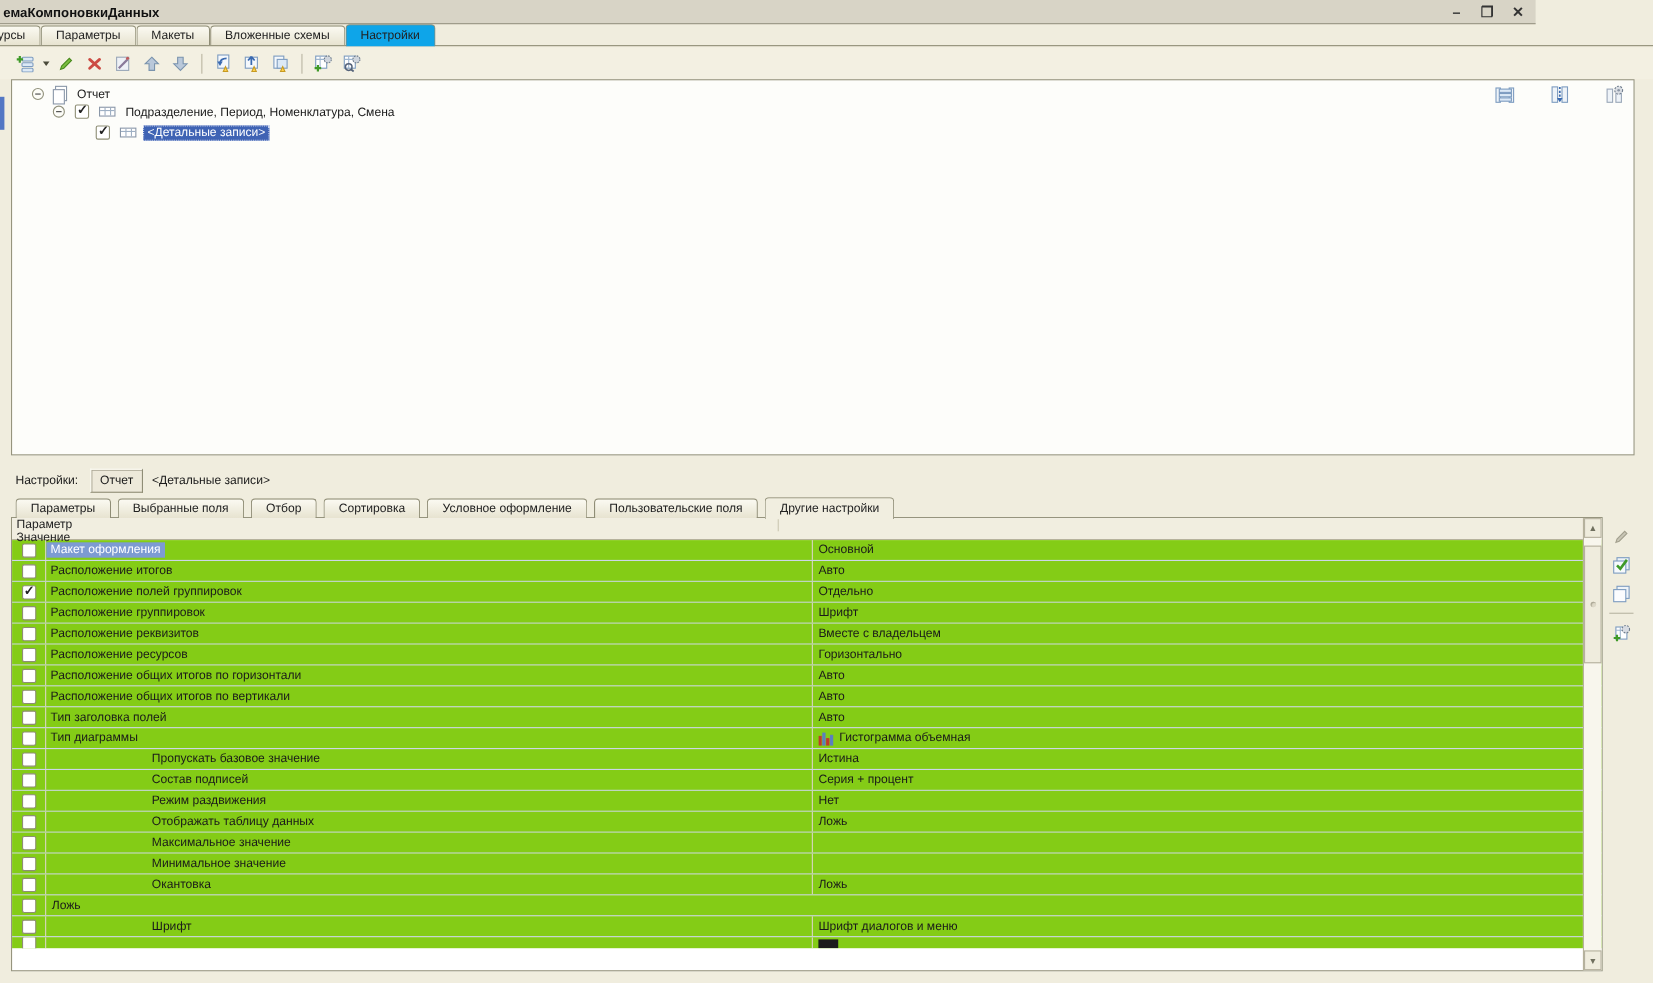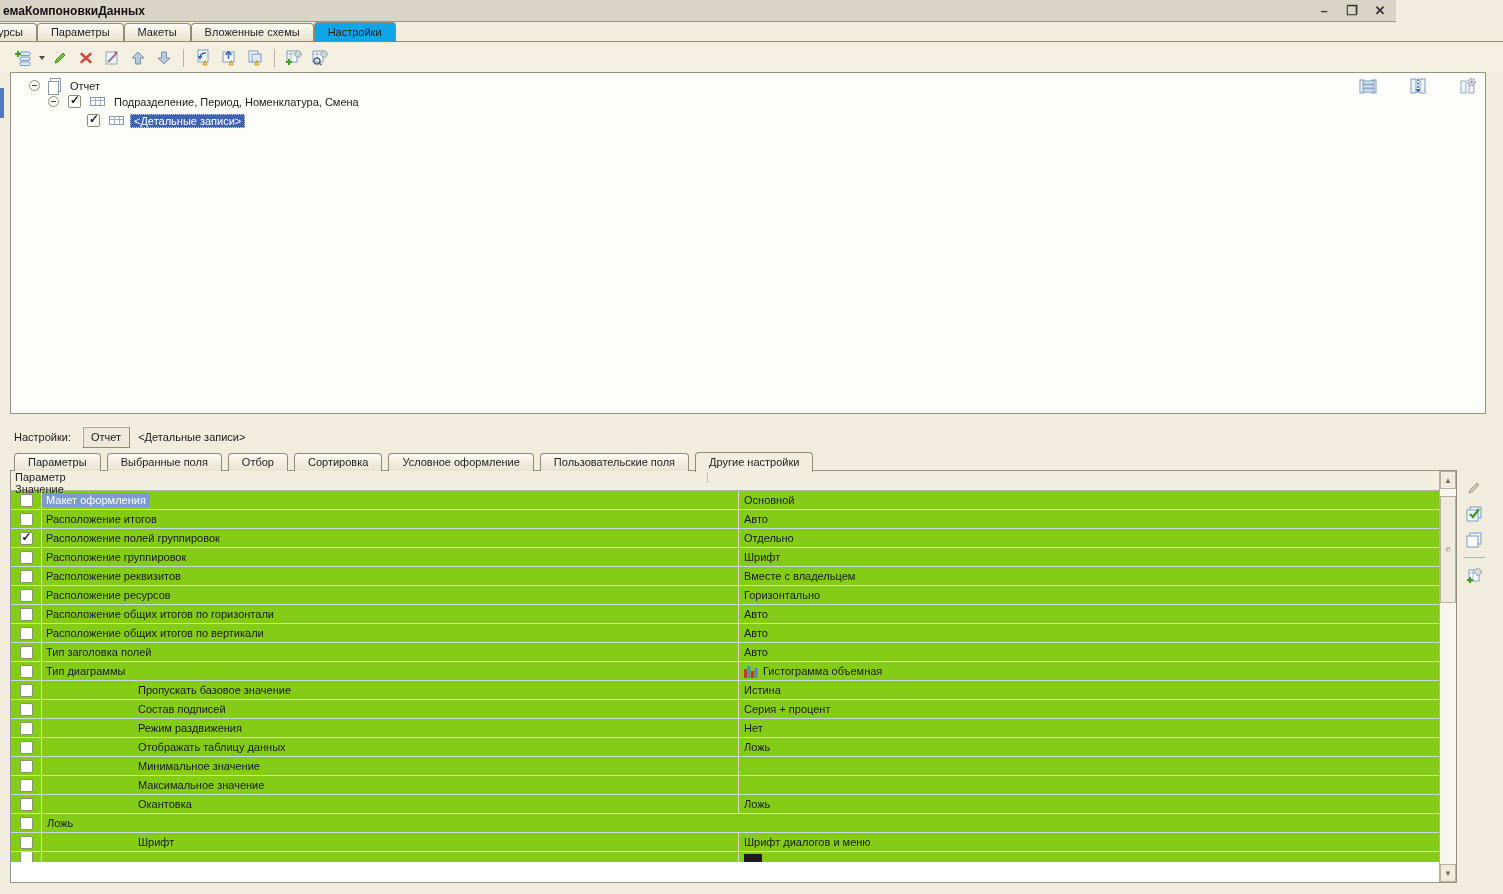--- a/index.html
+++ b/index.html
@@ -444,30 +444,30 @@
         </div>
         <div class="vcell">
           <span>Ложь</span>
         </div>
       </div>
       <div class="trow">
         <div class="cbcell">
           <span class="cb"></span>
         </div>
         <div class="pcell" style="padding-left: 92px;">
+          <span class="ptext">Максимальное значение</span>
+        </div>
+        <div class="vcell"></div>
+      </div>
+      <div class="trow">
+        <div class="cbcell">
+          <span class="cb"></span>
+        </div>
+        <div class="pcell" style="padding-left: 92px;">
           <span class="ptext">Минимальное значение</span>
-        </div>
-        <div class="vcell"></div>
-      </div>
-      <div class="trow">
-        <div class="cbcell">
-          <span class="cb"></span>
-        </div>
-        <div class="pcell" style="padding-left: 92px;">
-          <span class="ptext">Максимальное значение</span>
         </div>
         <div class="vcell"></div>
       </div>
       <div class="trow">
         <div class="cbcell">
           <span class="cb"></span>
         </div>
         <div class="pcell" style="padding-left: 92px;">
           <span class="ptext">Окантовка</span>
         </div>

